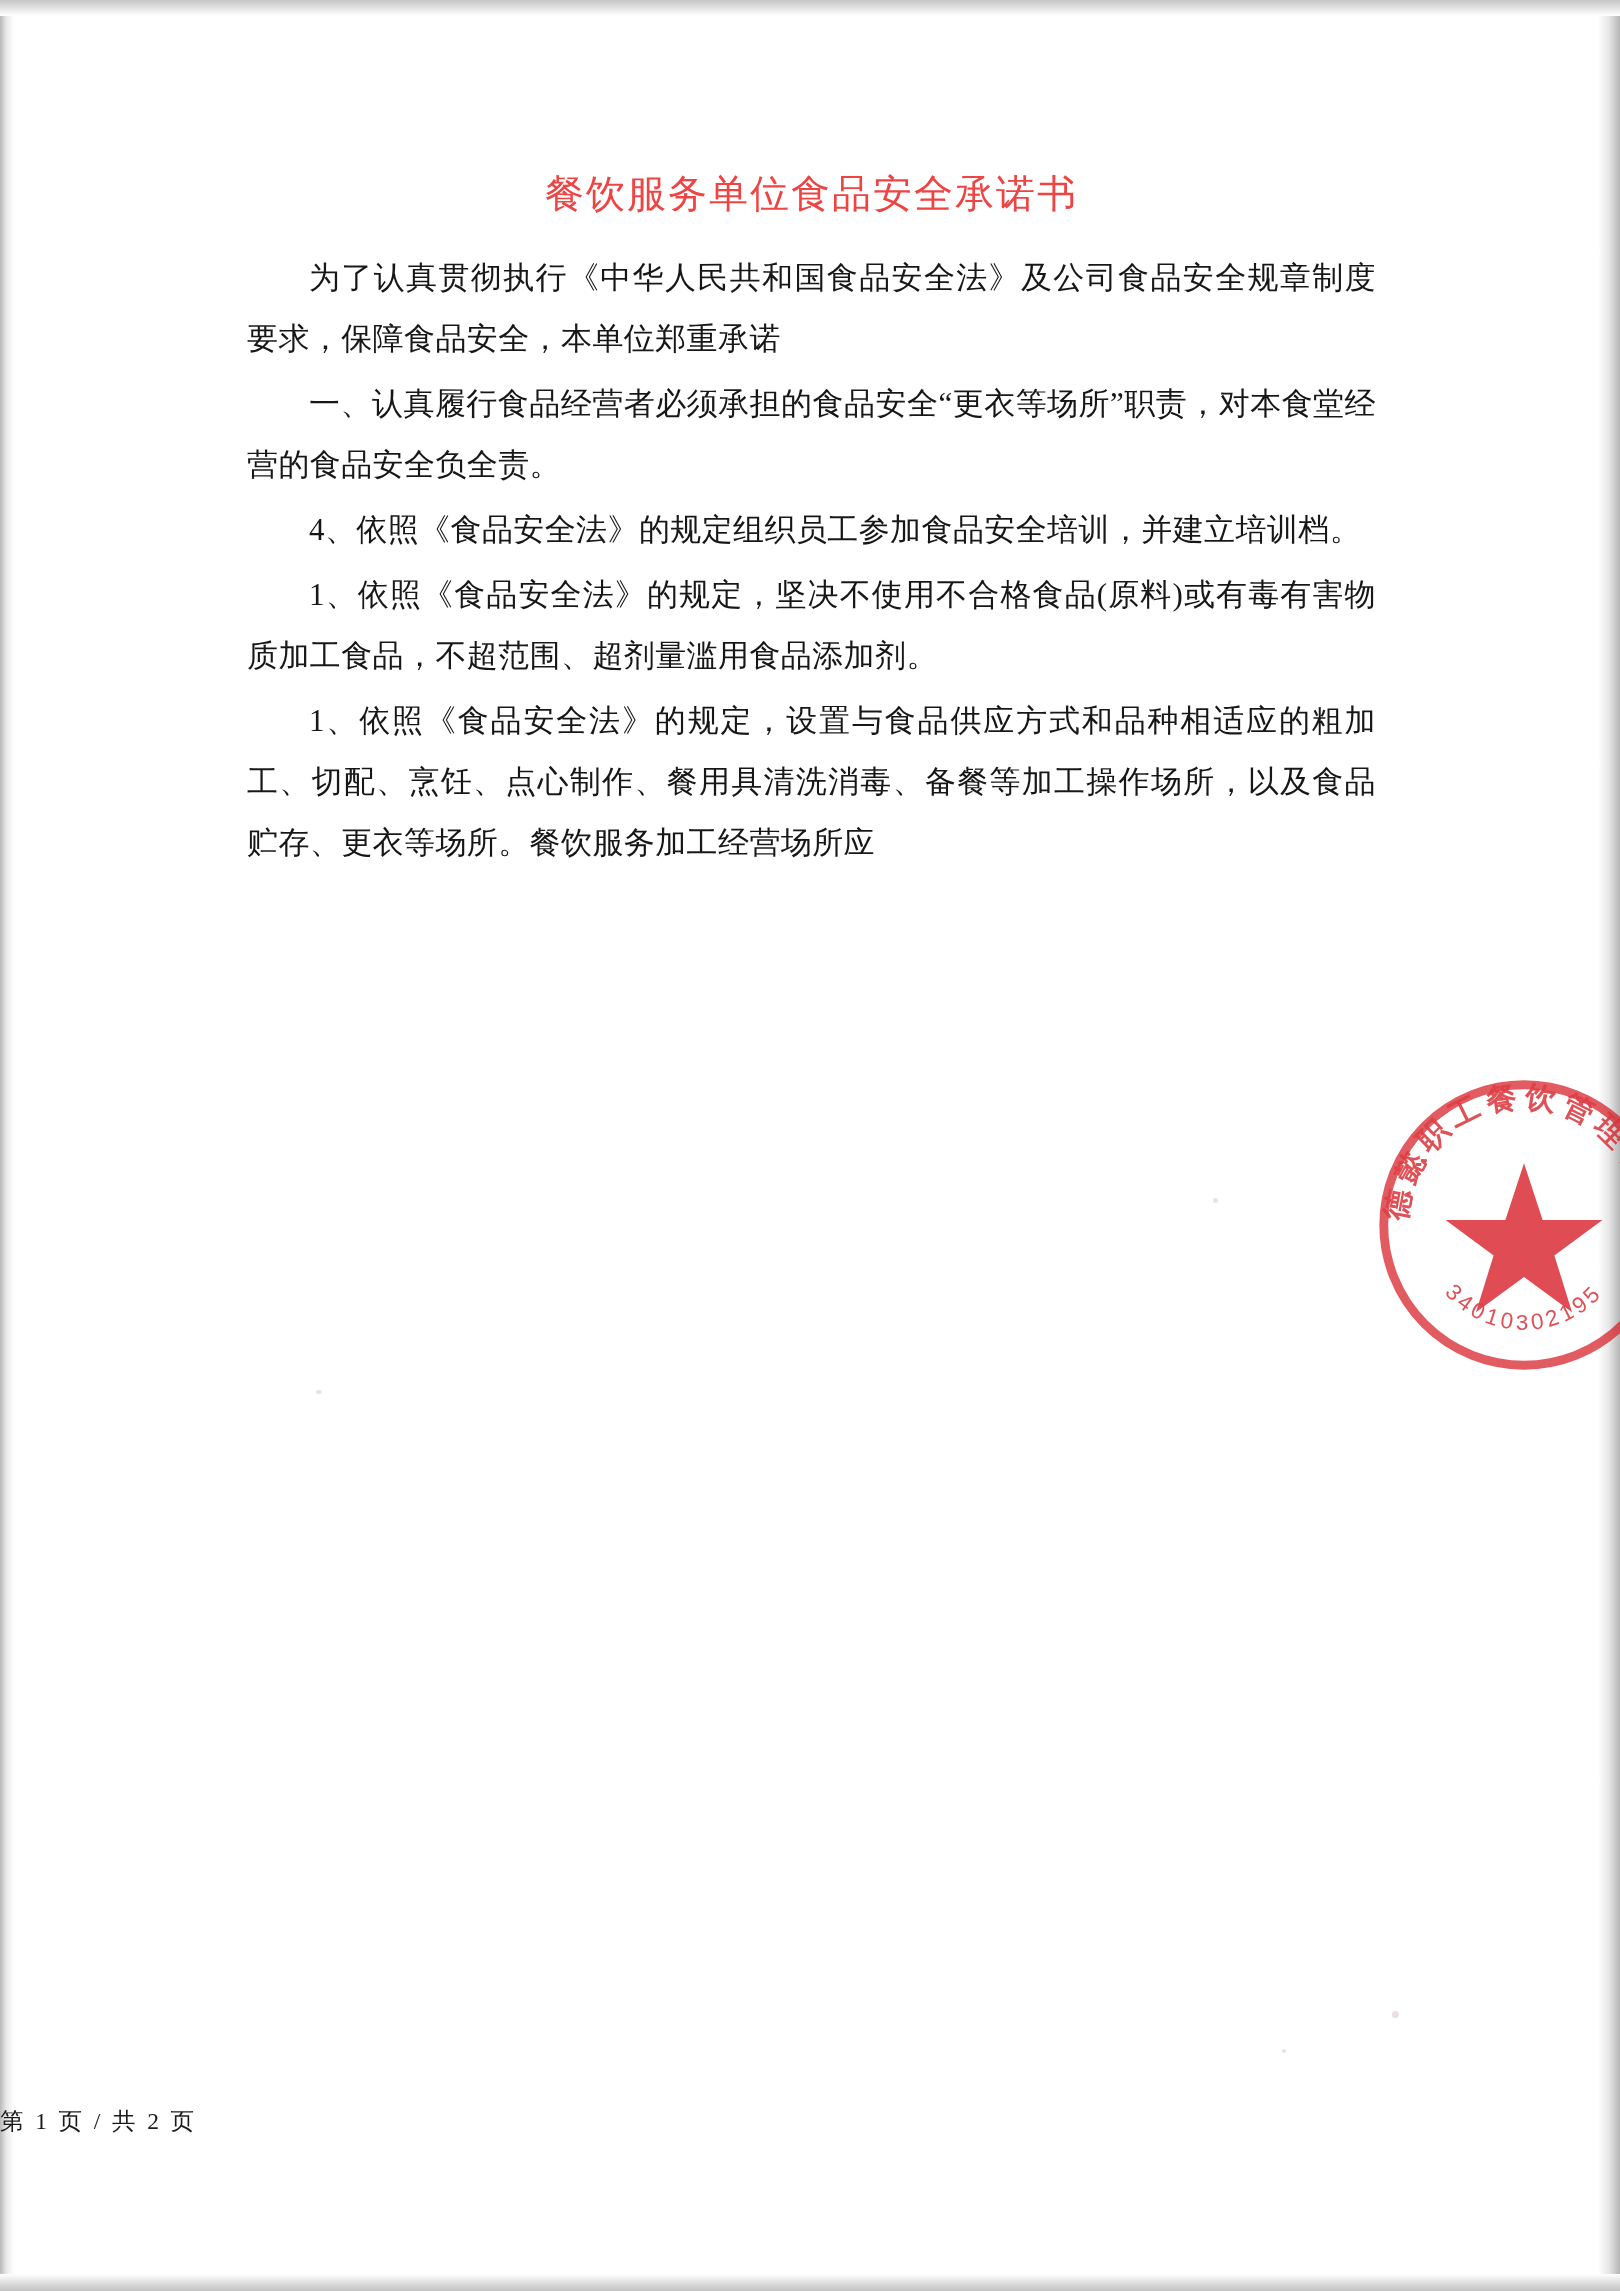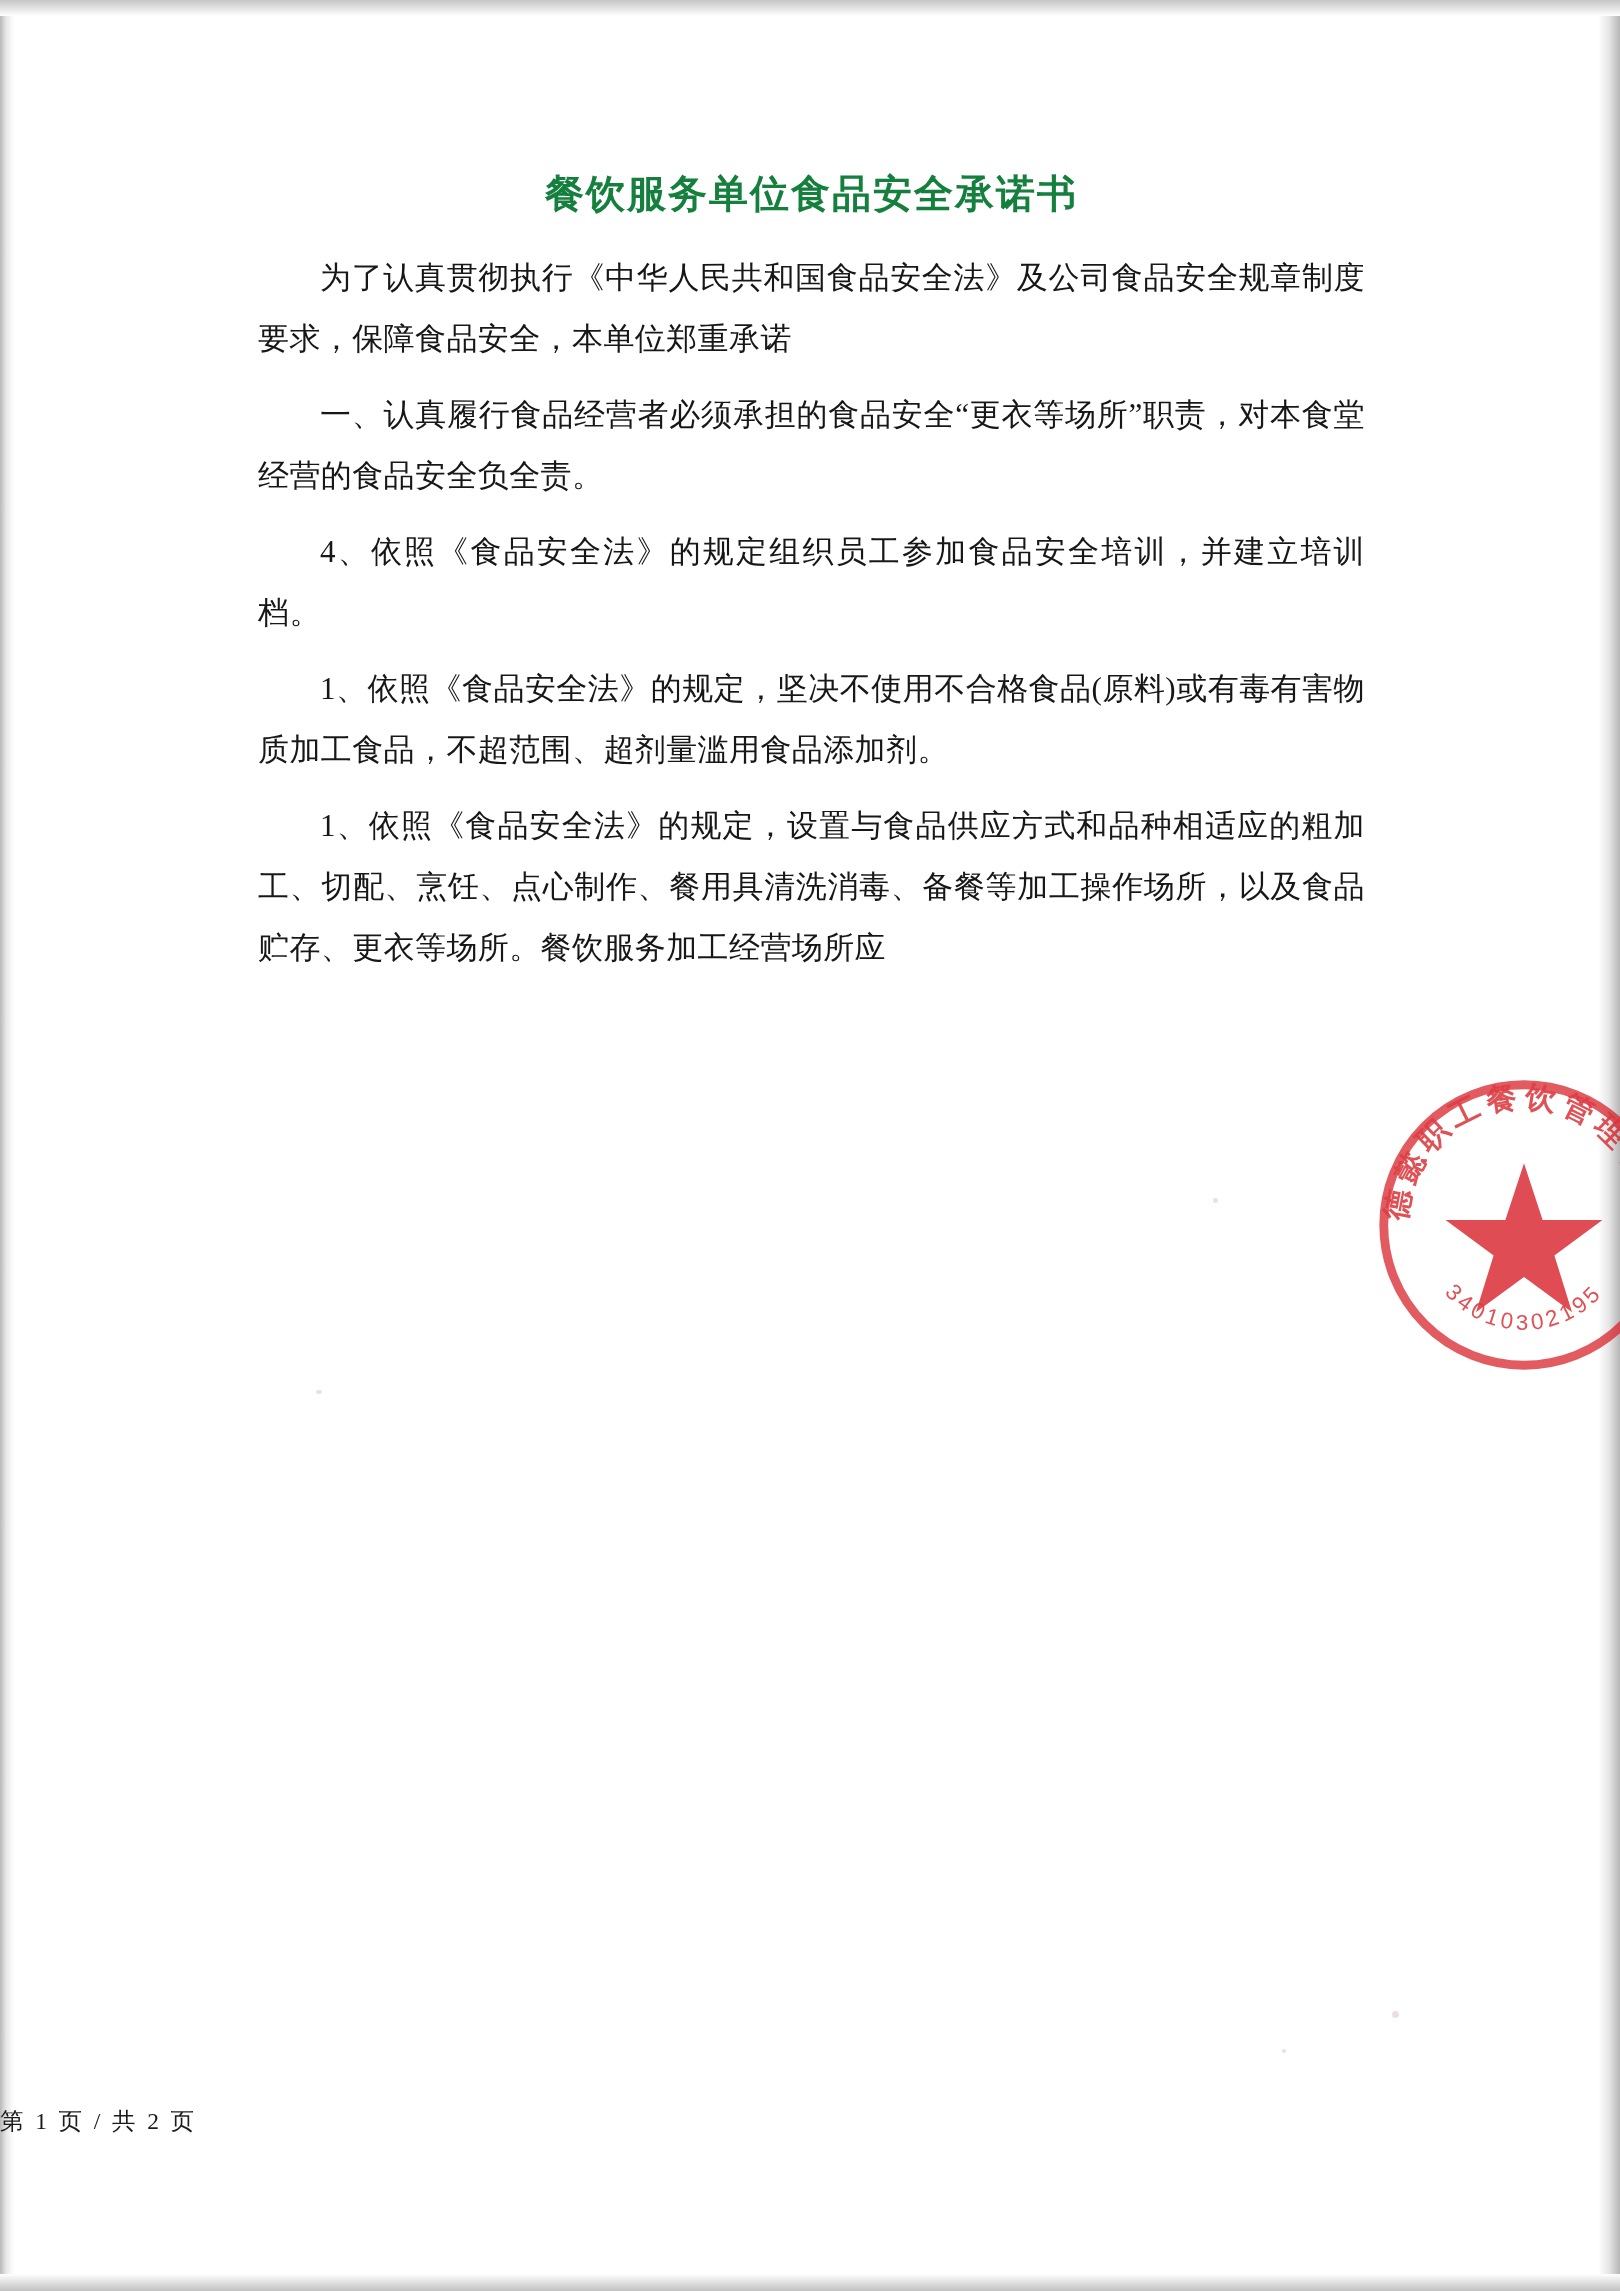--- a/index.html
+++ b/index.html
@@ -50,33 +50,33 @@
   .doc-body {
     position: absolute;
     left: 243px;
     top: 167px;
     width: 1137px;
   }
 
   .doc-title {
     text-align: center;
     font-size: 39px;
-    font-weight: bold;
+    font-weight: normal;
     letter-spacing: 2px;
-    color: #15803d;
+    color: #ef4444;
     margin: 0 0 25.5px 0;
     font-family: "Liberation Sans", "DejaVu Sans", sans-serif;
   }
 
   .para {
     font-size: 31px;
     line-height: 61px;
     color: #171717;
     text-indent: 62px;
-    margin: 15px;
+    margin: 4px;
     text-align: justify;
     letter-spacing: 0.4px;
   }
 
   .footer {
     position: absolute;
     left: 0;
     right: 0;
     top: 2105px;
     text-align: left;

